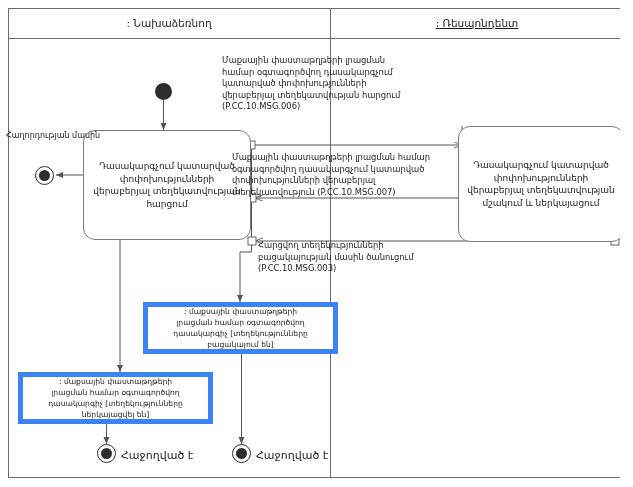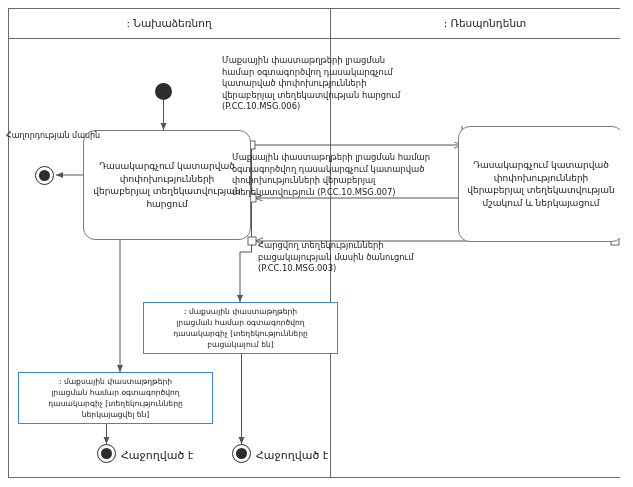--- a/index.html
+++ b/index.html
@@ -50,21 +50,21 @@
     position: absolute;
     top: 14px;
     height: 18px;
     line-height: 18px;
     font-size: 10.5px;
     color: #1a1a1a;
     text-align: center;
     white-space: nowrap;
   }
   #lane-title-initiator { left: 8px; width: 322px; }
-  #lane-title-respondent { left: 338px; width: 294px; }
+  #lane-title-respondent { left: 330px; width: 294px; text-decoration: underline; }
 
   
   .activity {
     position: absolute;
     box-sizing: border-box;
     border: 1px solid #7a7a7a;
     border-radius: 12px;
     background: #ffffff;
     display: flex;
     align-items: center;
@@ -85,21 +85,21 @@
     left: 458px;
     top: 126px;
     width: 166px;
     height: 116px;
   }
 
   
   .object-node {
     position: absolute;
     box-sizing: border-box;
-    border: 1px solid #3b82f6;
+    border: 5px solid #3b82f6;
     background: #ffffff;
     display: flex;
     align-items: center;
     justify-content: center;
     text-align: center;
     font-size: 7.6px;
     line-height: 11px;
     color: #1a1a1a;
     padding: 3px 23px;
   }

